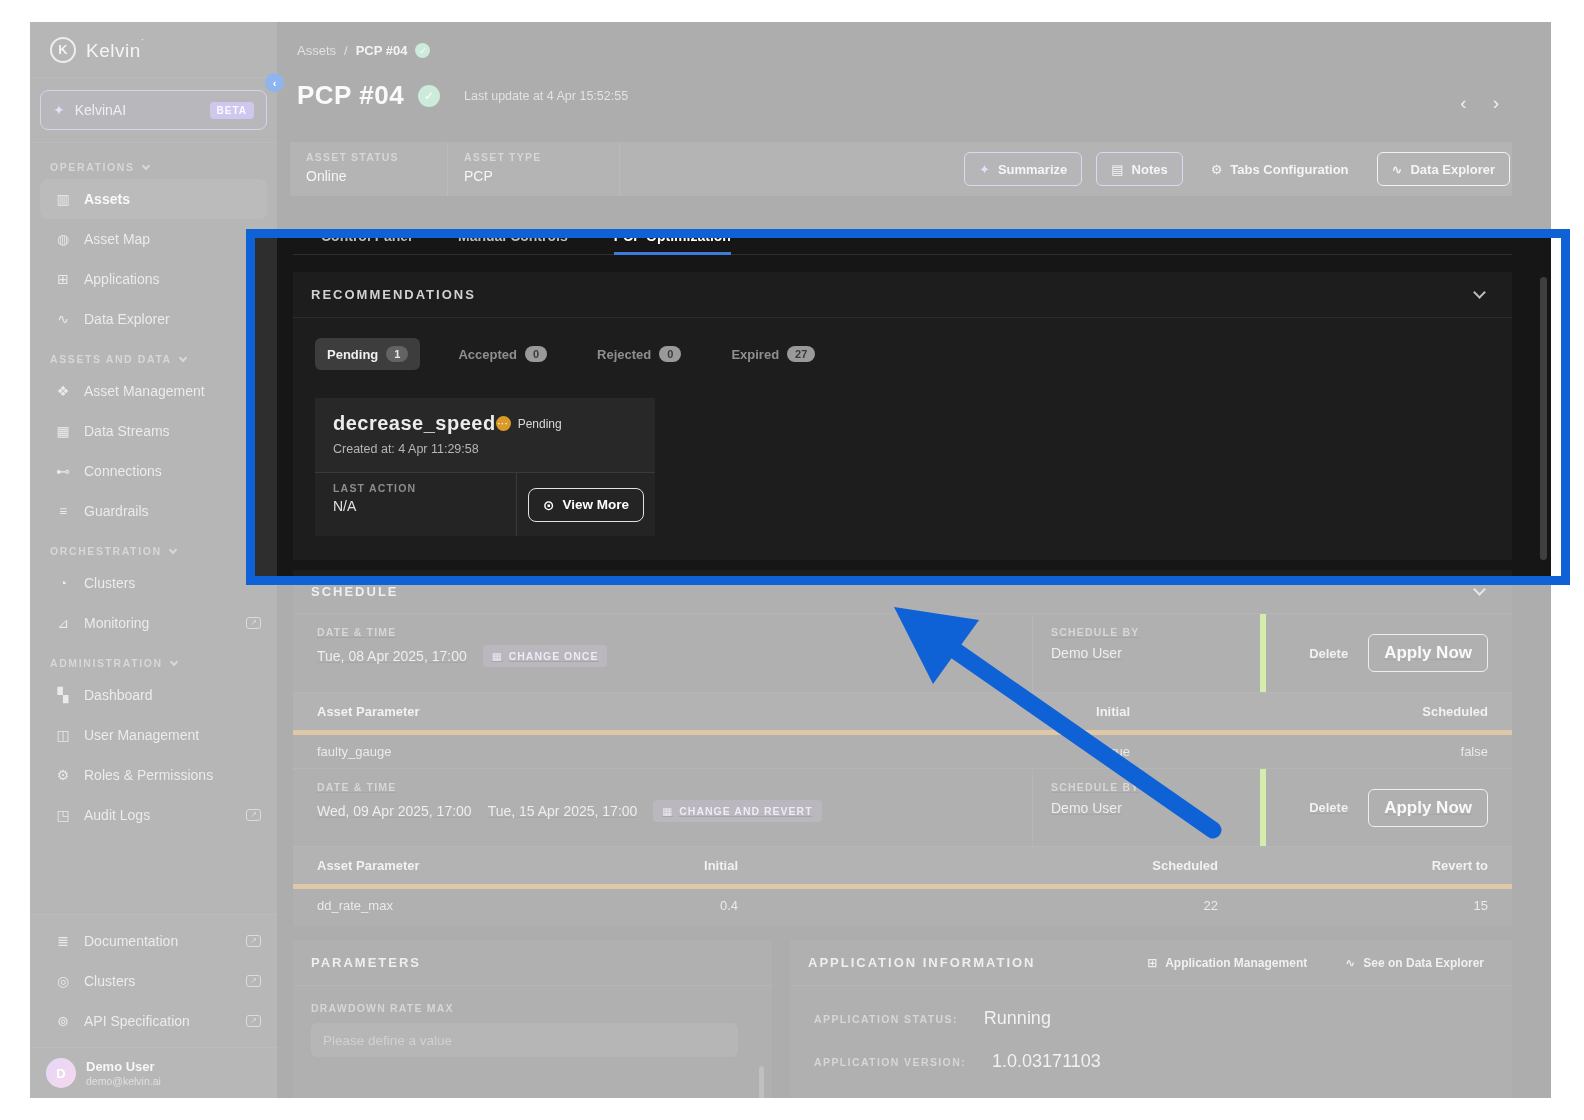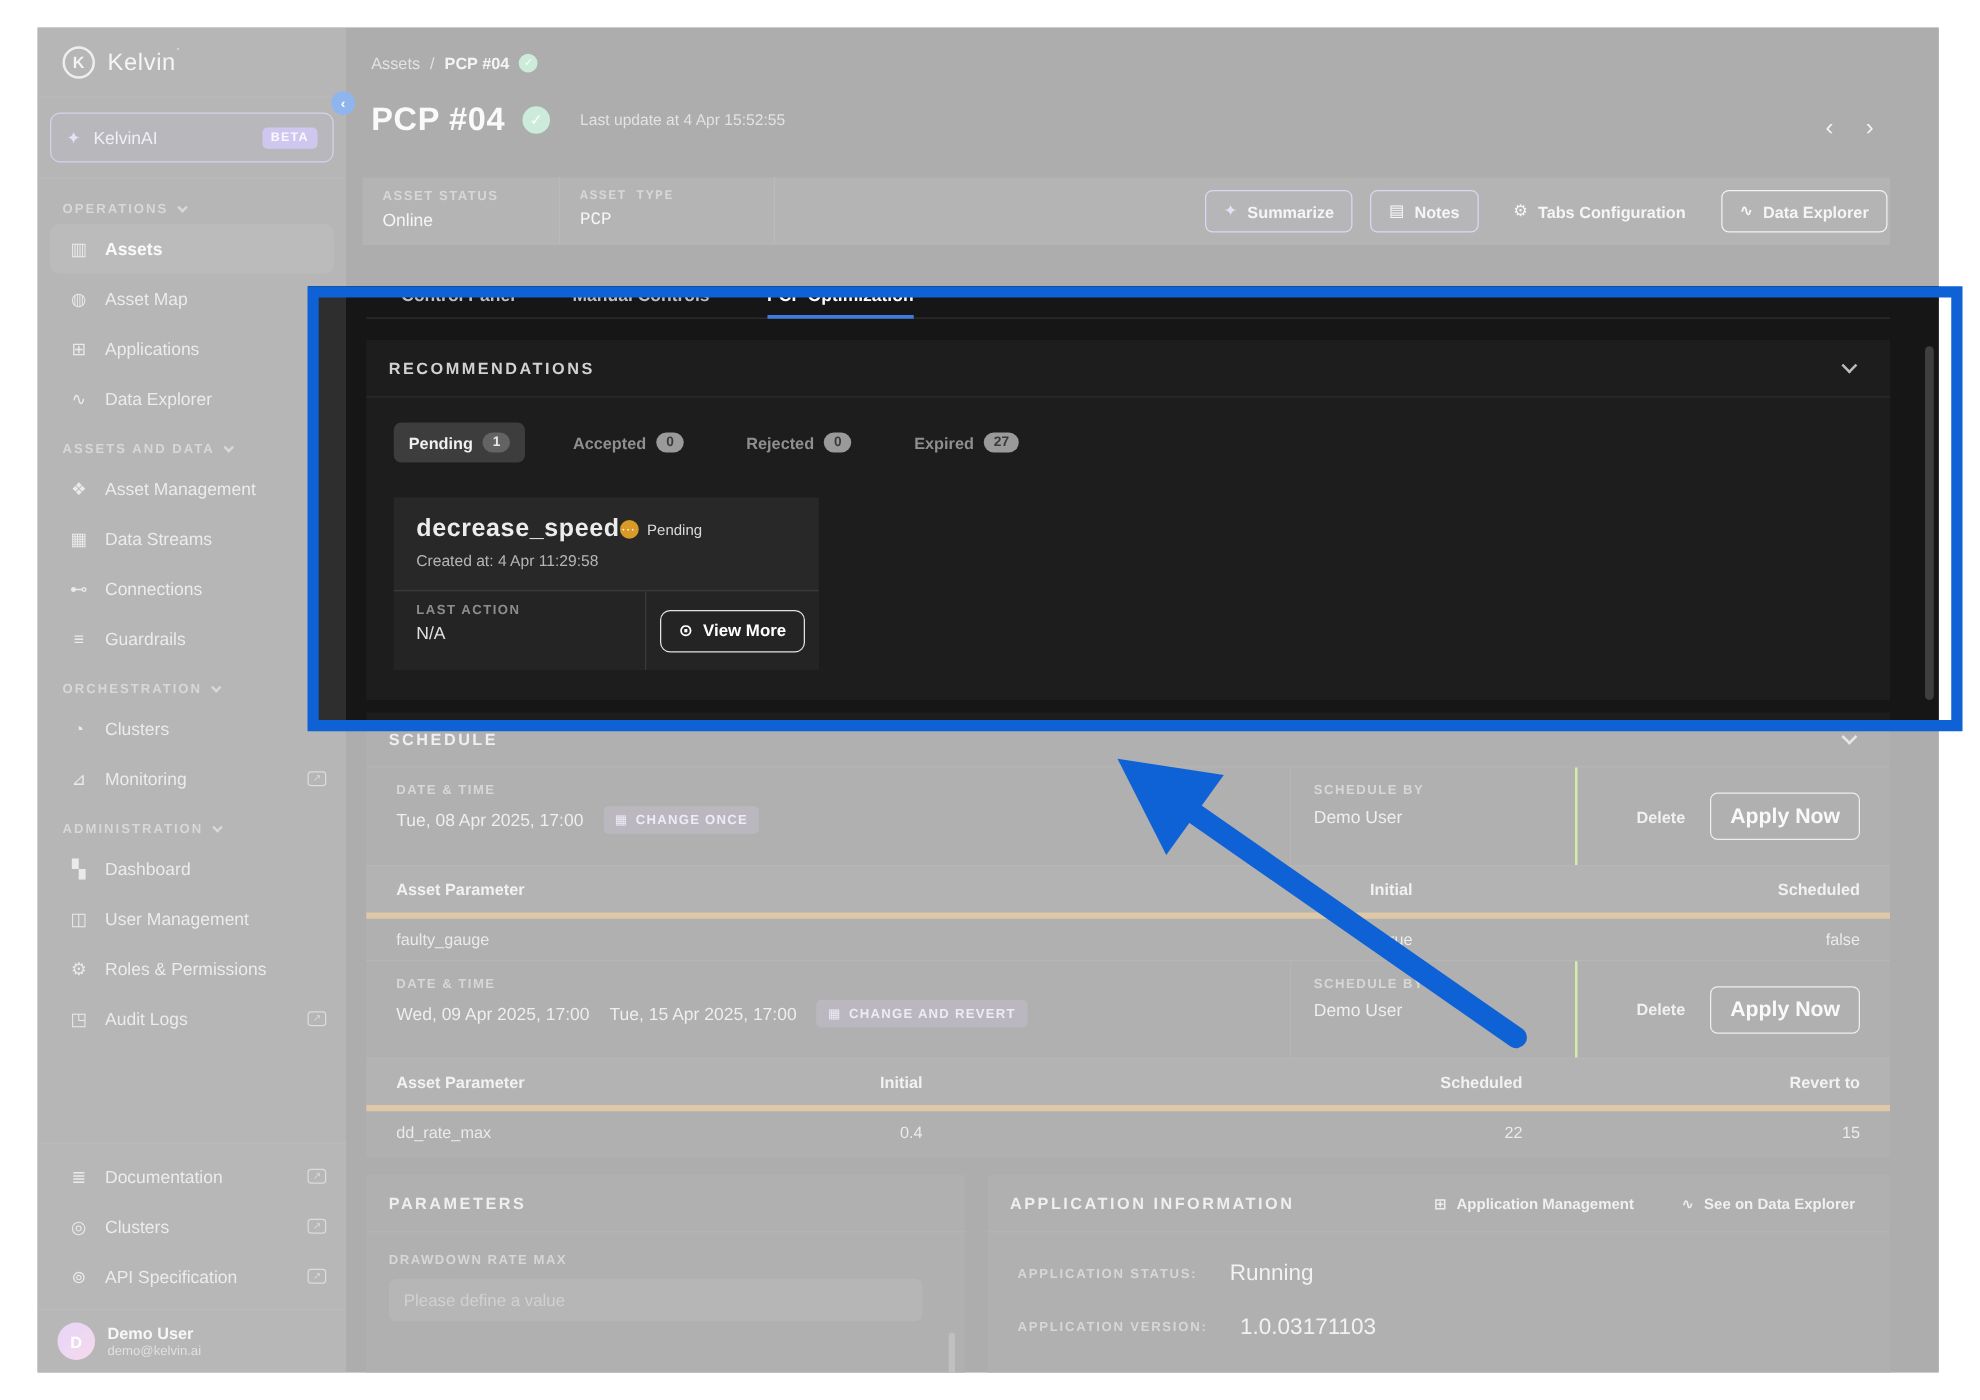--- a/index.html
+++ b/index.html
@@ -39,21 +39,21 @@
   .check{display:inline-flex;width:15px;height:15px;border-radius:50%;background:#6fc597;color:#fff;font-size:9px;align-items:center;justify-content:center;}
   .titlerow{position:absolute;left:20px;top:58px;display:flex;align-items:center;gap:14px;}
   .page-title{color:#f0f0f0;font-size:26px;font-weight:bold;letter-spacing:.5px;}
   .check.big{width:22px;height:22px;font-size:12px;}
   .lastupd{color:#b0b0b0;font-size:12.5px;margin-left:10px;}
   .nav-arrows{position:absolute;right:52px;top:70px;display:flex;gap:26px;color:#dcdcdc;font-size:19px;}
   .nav-arrows span{cursor:pointer;}
 
   .infobar{position:absolute;left:13px;top:120px;width:1222px;height:54px;background:#282828;display:flex;align-items:stretch;}
   .info-cell{width:158px;padding:9px 0 0 16px;border-right:1px solid #3a3a3a;}
-  .info-cell.second{width:172px;font-family:Liberation Mono, monospace;}
+  .info-cell.second{width:172px;}
   .cap{color:#8d8d8d;font-size:10.5px;font-weight:bold;letter-spacing:1.2px;}
   .info-val{color:#e5e5e5;font-size:14px;margin-top:5px;}
   .info-actions{flex:1;display:flex;align-items:center;justify-content:flex-end;gap:14px;padding-right:2px;}
   .btn{display:inline-flex;align-items:center;gap:8px;height:34px;padding:0 14px;border-radius:6px;font-size:13px;font-weight:bold;color:#e3e3e3;cursor:pointer;}
   .btn .bico{font-size:13px;}
   .btn.purple{border:1px solid #9f8cd8;background:rgba(140,110,200,.08);}
   .btn.ghost{border:none;}
   .btn.white{border:1px solid #d9d9d9;}
 
   .tabbar{position:absolute;left:16px;top:206px;width:1219px;height:27px;border-bottom:1px solid #2f2f2f;display:flex;gap:46px;padding-left:28px;}
@@ -84,24 +84,24 @@
   .rec-bottom{position:absolute;left:0;right:0;bottom:0;height:64px;border-top:1px solid #3a3a3a;background:#242424;display:grid;grid-template-columns:1fr 1px 138px;}
   .rec-la{padding:9px 0 0 18px;}
   .rec-la-val{color:#e0e0e0;font-size:14px;margin-top:4px;}
   .vdiv{background:#3a3a3a;}
   .rec-vm{display:flex;align-items:center;justify-content:center;}
   .vm-btn{display:inline-flex;align-items:center;gap:8px;border:1.5px solid #e2e2e2;border-radius:8px;height:34px;padding:0 14px;color:#ffffff;font-size:13.5px;font-weight:bold;cursor:pointer;}
 
   
   .panel-sched{left:16px;top:548px;width:1219px;height:356px;}
   .panel-sched .panel-head{height:44px;}
-  .srow{height:78px;display:grid;grid-template-columns:1fr 228px 252px;}
+  .srow{height:78px;display:grid;grid-template-columns:1fr 228px 252px;text-decoration:underline;}
   .scell{padding:12px 0 0 24px;}
   .scell.mid{border-left:1px solid #2e2e2e;padding-left:18px;}
-  .scell.right{border-left:2px solid #84cc16;display:flex;align-items:center;justify-content:flex-end;gap:20px;padding:0 24px 0 0;}
+  .scell.right{border-left:6px solid #84cc16;display:flex;align-items:center;justify-content:flex-end;gap:20px;padding:0 24px 0 0;}
   .sval{color:#d0d0d0;font-size:14px;margin-top:7px;display:flex;align-items:center;gap:16px;}
   .badge{display:inline-flex;align-items:center;gap:6px;background:rgba(170,140,220,.22);color:#cfc2e8;font-size:10.5px;font-weight:bold;letter-spacing:1px;padding:5px 9px;border-radius:4px;}
   .del-btn{color:#d6d6d6;font-size:13px;font-weight:bold;cursor:pointer;}
   .apply-btn{border:1px solid #cfcfcf;border-radius:6px;padding:8px 15px;color:#eeeeee;font-size:17px;font-weight:bold;cursor:pointer;}
   .thead{height:38px;background:#272727;border-top:1px solid #2e2e2e;display:grid;align-items:center;padding:0 24px;color:#d9d9d9;font-size:13px;font-weight:bold;}
   .trow{height:38px;border-top:5px solid #a16207;display:grid;align-items:center;padding:0 24px;color:#c6c6c6;font-size:13px;}
   .g3{grid-template-columns:1fr 200px 358px;}
   .g4{grid-template-columns:1fr 150px 480px 270px;}
   .ra{text-align:right;}
   .row2{border-top:1px solid #2e2e2e;}

